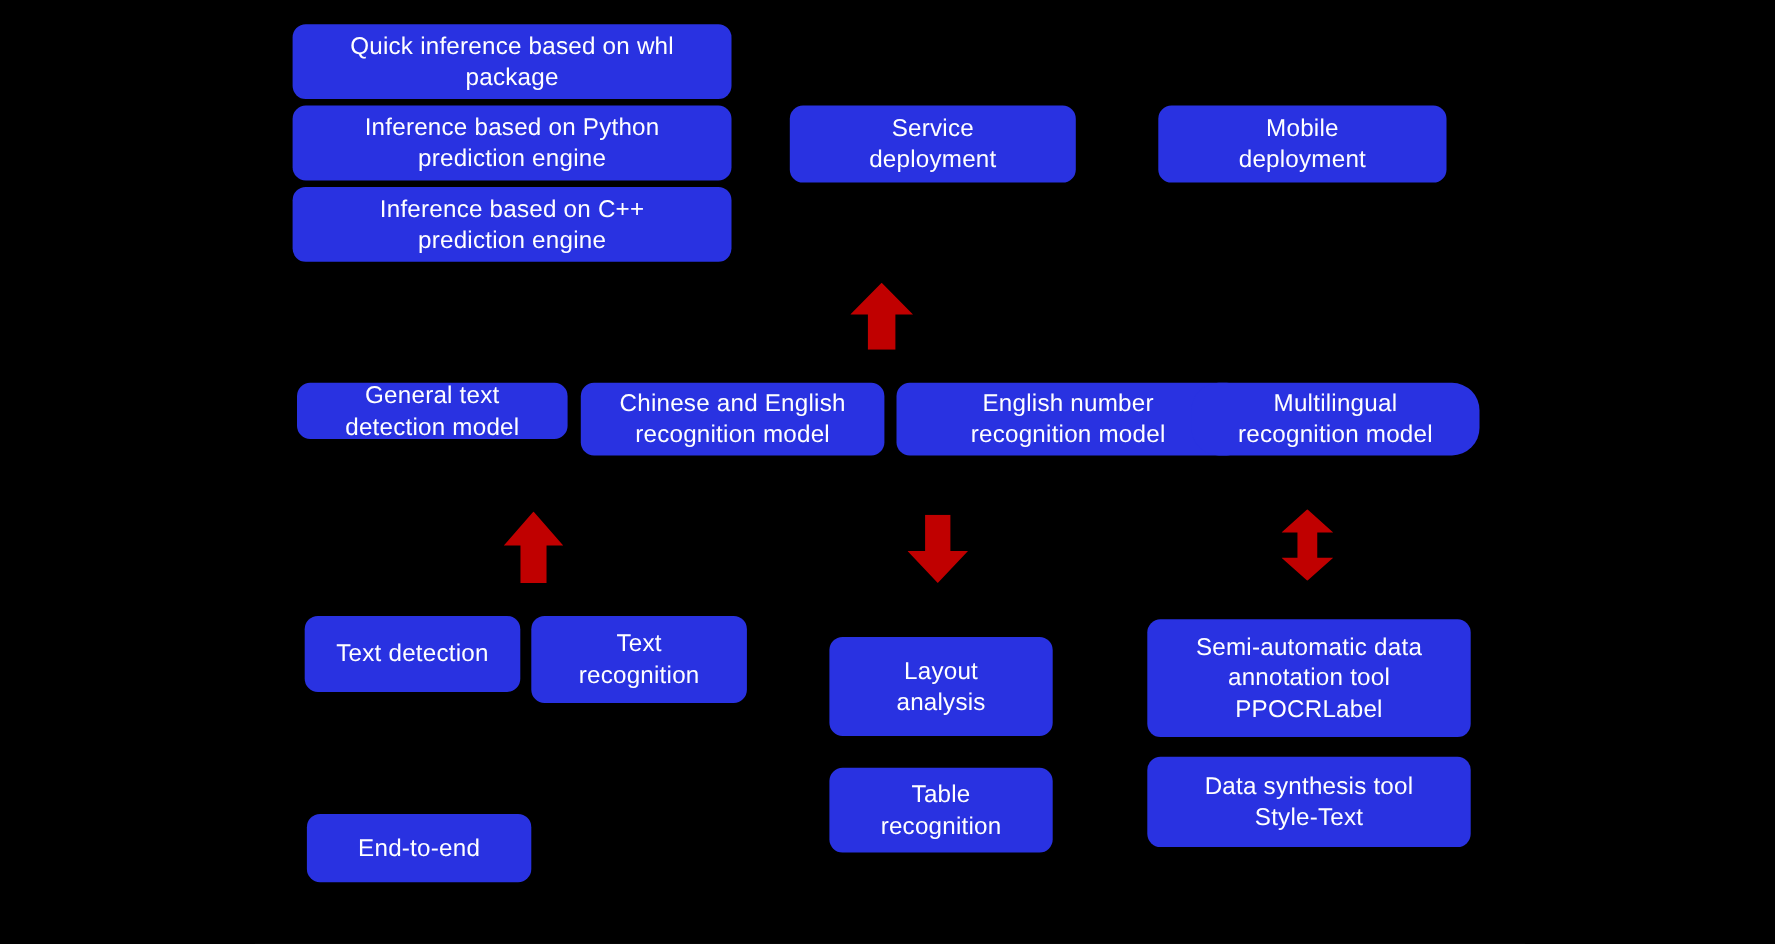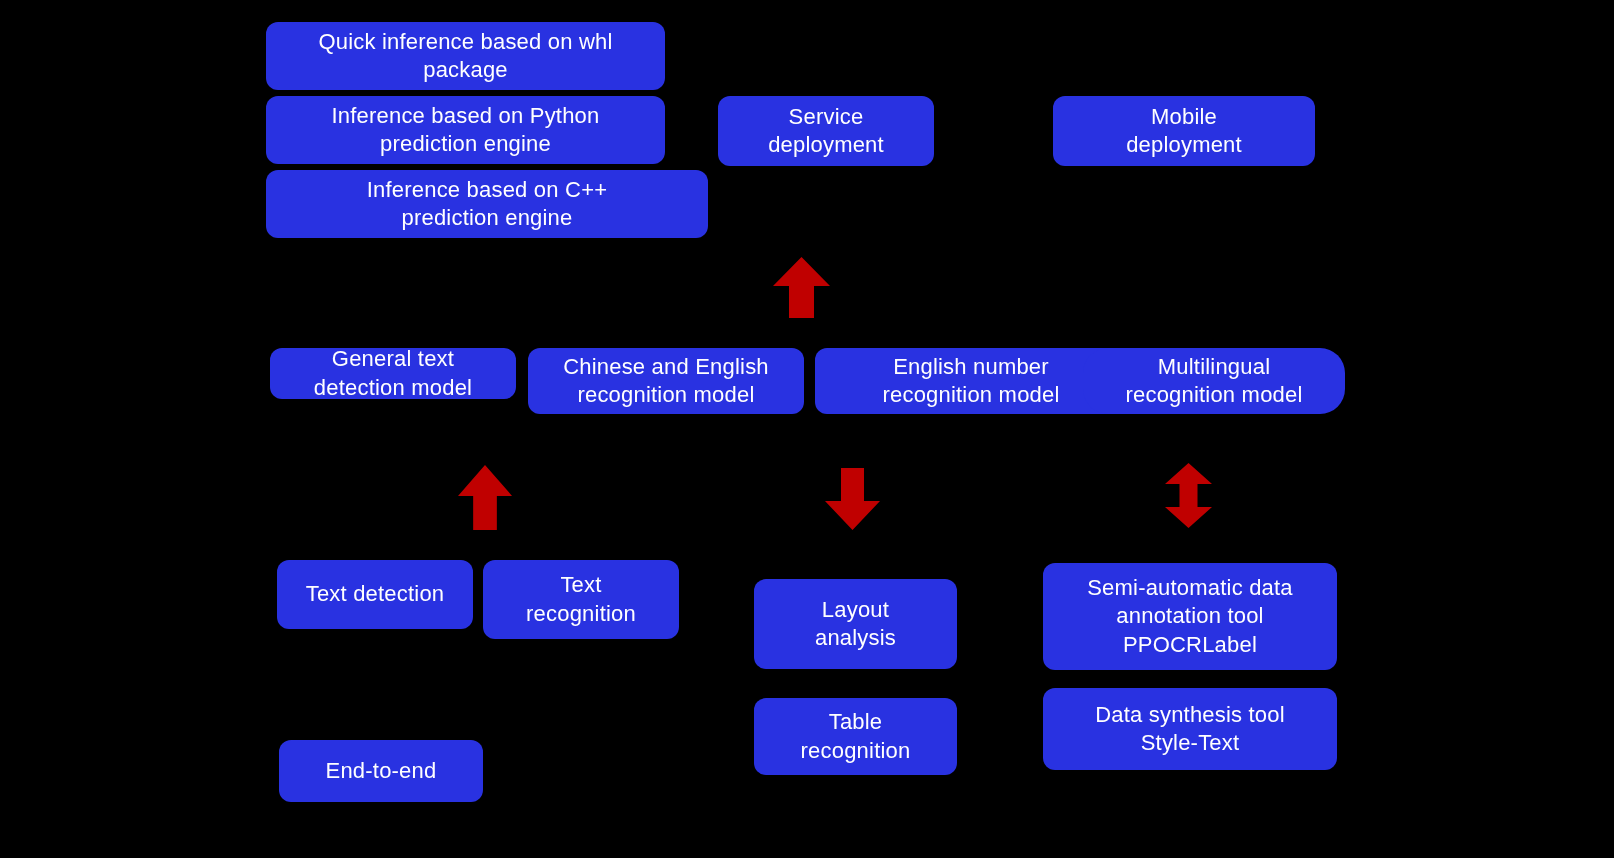--- a/index.html
+++ b/index.html
@@ -40,23 +40,23 @@
   .arrow {
     position: absolute;
     color: var(--arrow-red);
     display: block;
   }
   .arrow svg { display: block; width: 100%; height: 100%; }
 
   
   #b-quick   { left: 266px; top: 22px;  width: 399px; height: 68px; }
   #b-python  { left: 266px; top: 96px;  width: 399px; height: 68px; }
-  #b-cpp     { left: 266px; top: 170px; width: 442px; height: 68px; }
+  #b-cpp     { left: 266px; top: 170px; width: 399px; height: 68px; }
   
-  #b-service { left: 718px;  top: 96px; width: 216px; height: 70px; }
+  #b-service { left: 718px;  top: 96px; width: 260px; height: 70px; }
   #b-mobile  { left: 1053px; top: 96px; width: 262px; height: 70px; }
   
   #b-general { left: 270px;  top: 348px; width: 246px; height: 51px; }
   #b-cn-en   { left: 528px;  top: 348px; width: 276px; height: 66px; }
   #b-en-num  { left: 815px;  top: 348px; width: 312px; height: 66px; }
   #b-multi   { left: 1083px; top: 348px; width: 262px; height: 66px; border-radius: 25px; }
   
   #b-text-det { left: 277px;  top: 560px; width: 196px; height: 69px; text-align: center; }
   #b-text-rec { left: 483px;  top: 560px; width: 196px; height: 79px; }
   #b-layout   { left: 754px;  top: 579px; width: 203px; height: 90px; }

